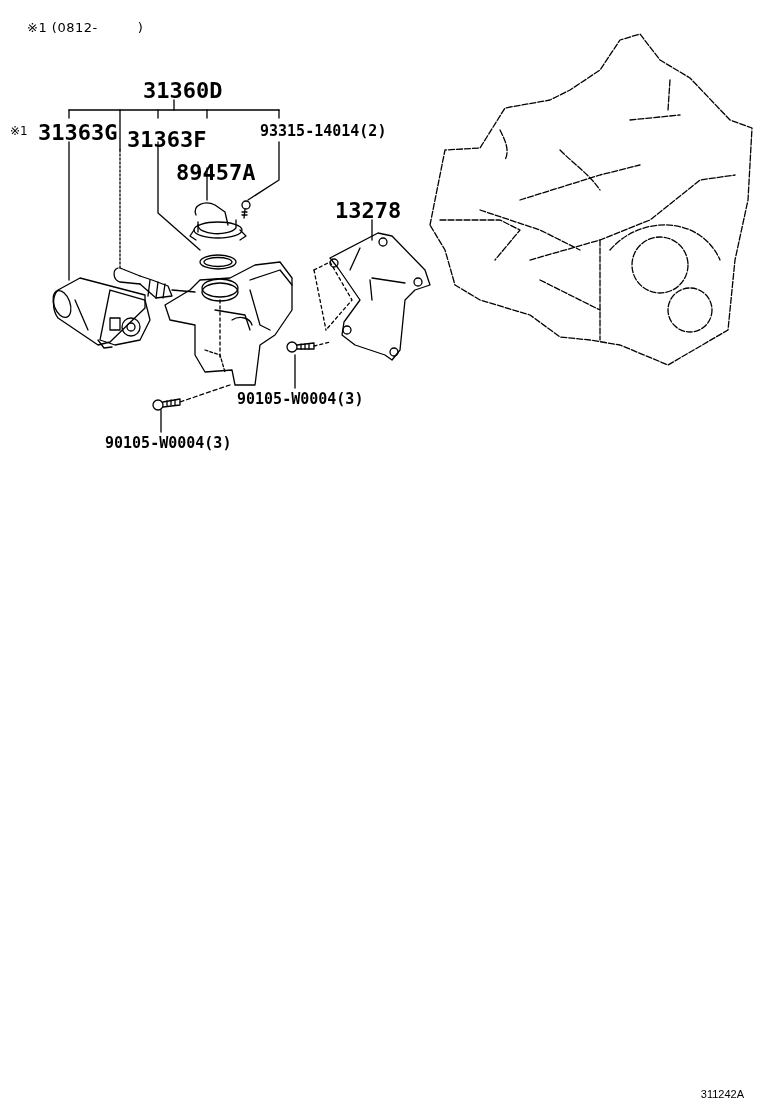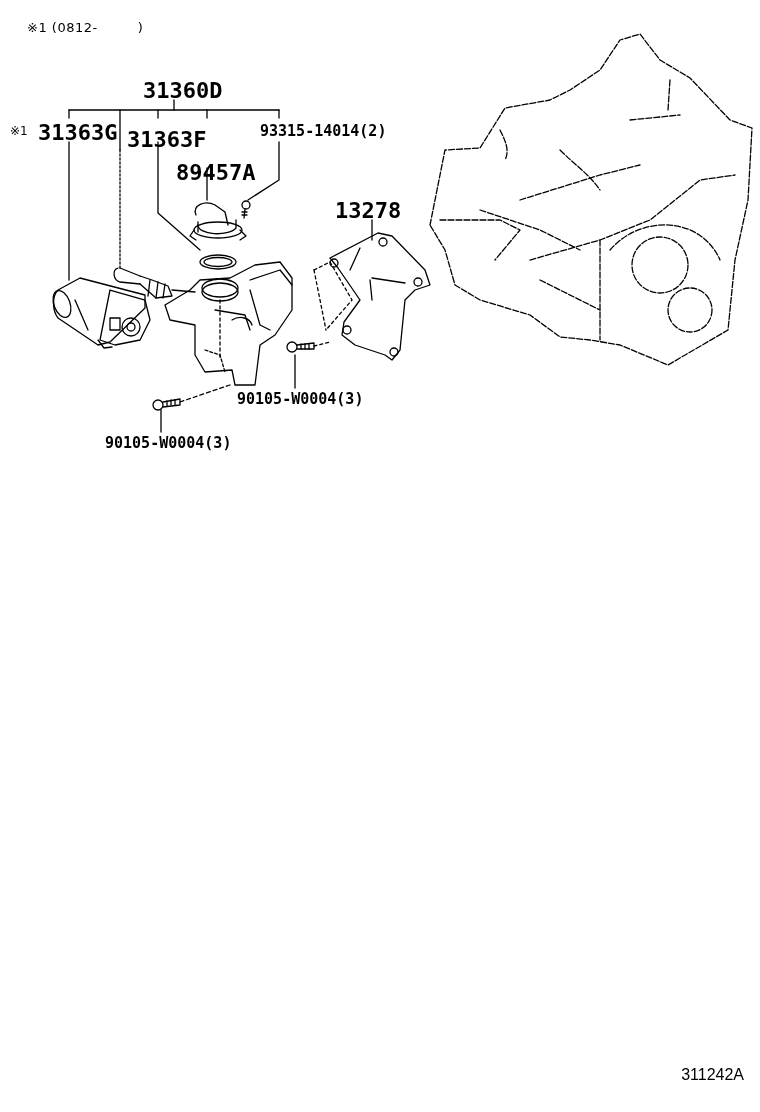--- a/index.html
+++ b/index.html
@@ -2,21 +2,21 @@
 <html><head>
 <meta charset="utf-8">
 <style>
   html, body { margin: 0; padding: 0; background: #ffffff; }
   body { width: 760px; height: 1112px; position: relative; overflow: hidden; font-family: "DejaVu Sans Mono", monospace; color: #000; }
   .note { position: absolute; left: 27px; top: 20px; font-family: "DejaVu Sans", sans-serif; font-size: 13px; letter-spacing: 0.5px; }
   .note .paren-close { margin-left: 40px; }
   .lbl { position: absolute; font-family: "DejaVu Sans Mono", monospace; font-weight: bold; font-size: 22px; line-height: 1; white-space: nowrap; }
   .lbl.sm { font-size: 15px; }
   .mark { position: absolute; font-family: "DejaVu Sans", sans-serif; font-size: 12px; }
-  .footer { position: absolute; right: 16px; bottom: 28px; font-family: "Liberation Sans", sans-serif; font-size: 16px; }
+  .footer { position: absolute; right: 16px; bottom: 12px; font-family: "Liberation Sans", sans-serif; font-size: 11px; }
   svg.art { position: absolute; left: 0; top: 0; }
 </style>
 </head>
 <body>
 
 <div class="note">
   <span>※1</span>
   <span>(0812-</span><span class="paren-close">)</span>
 </div>
 

